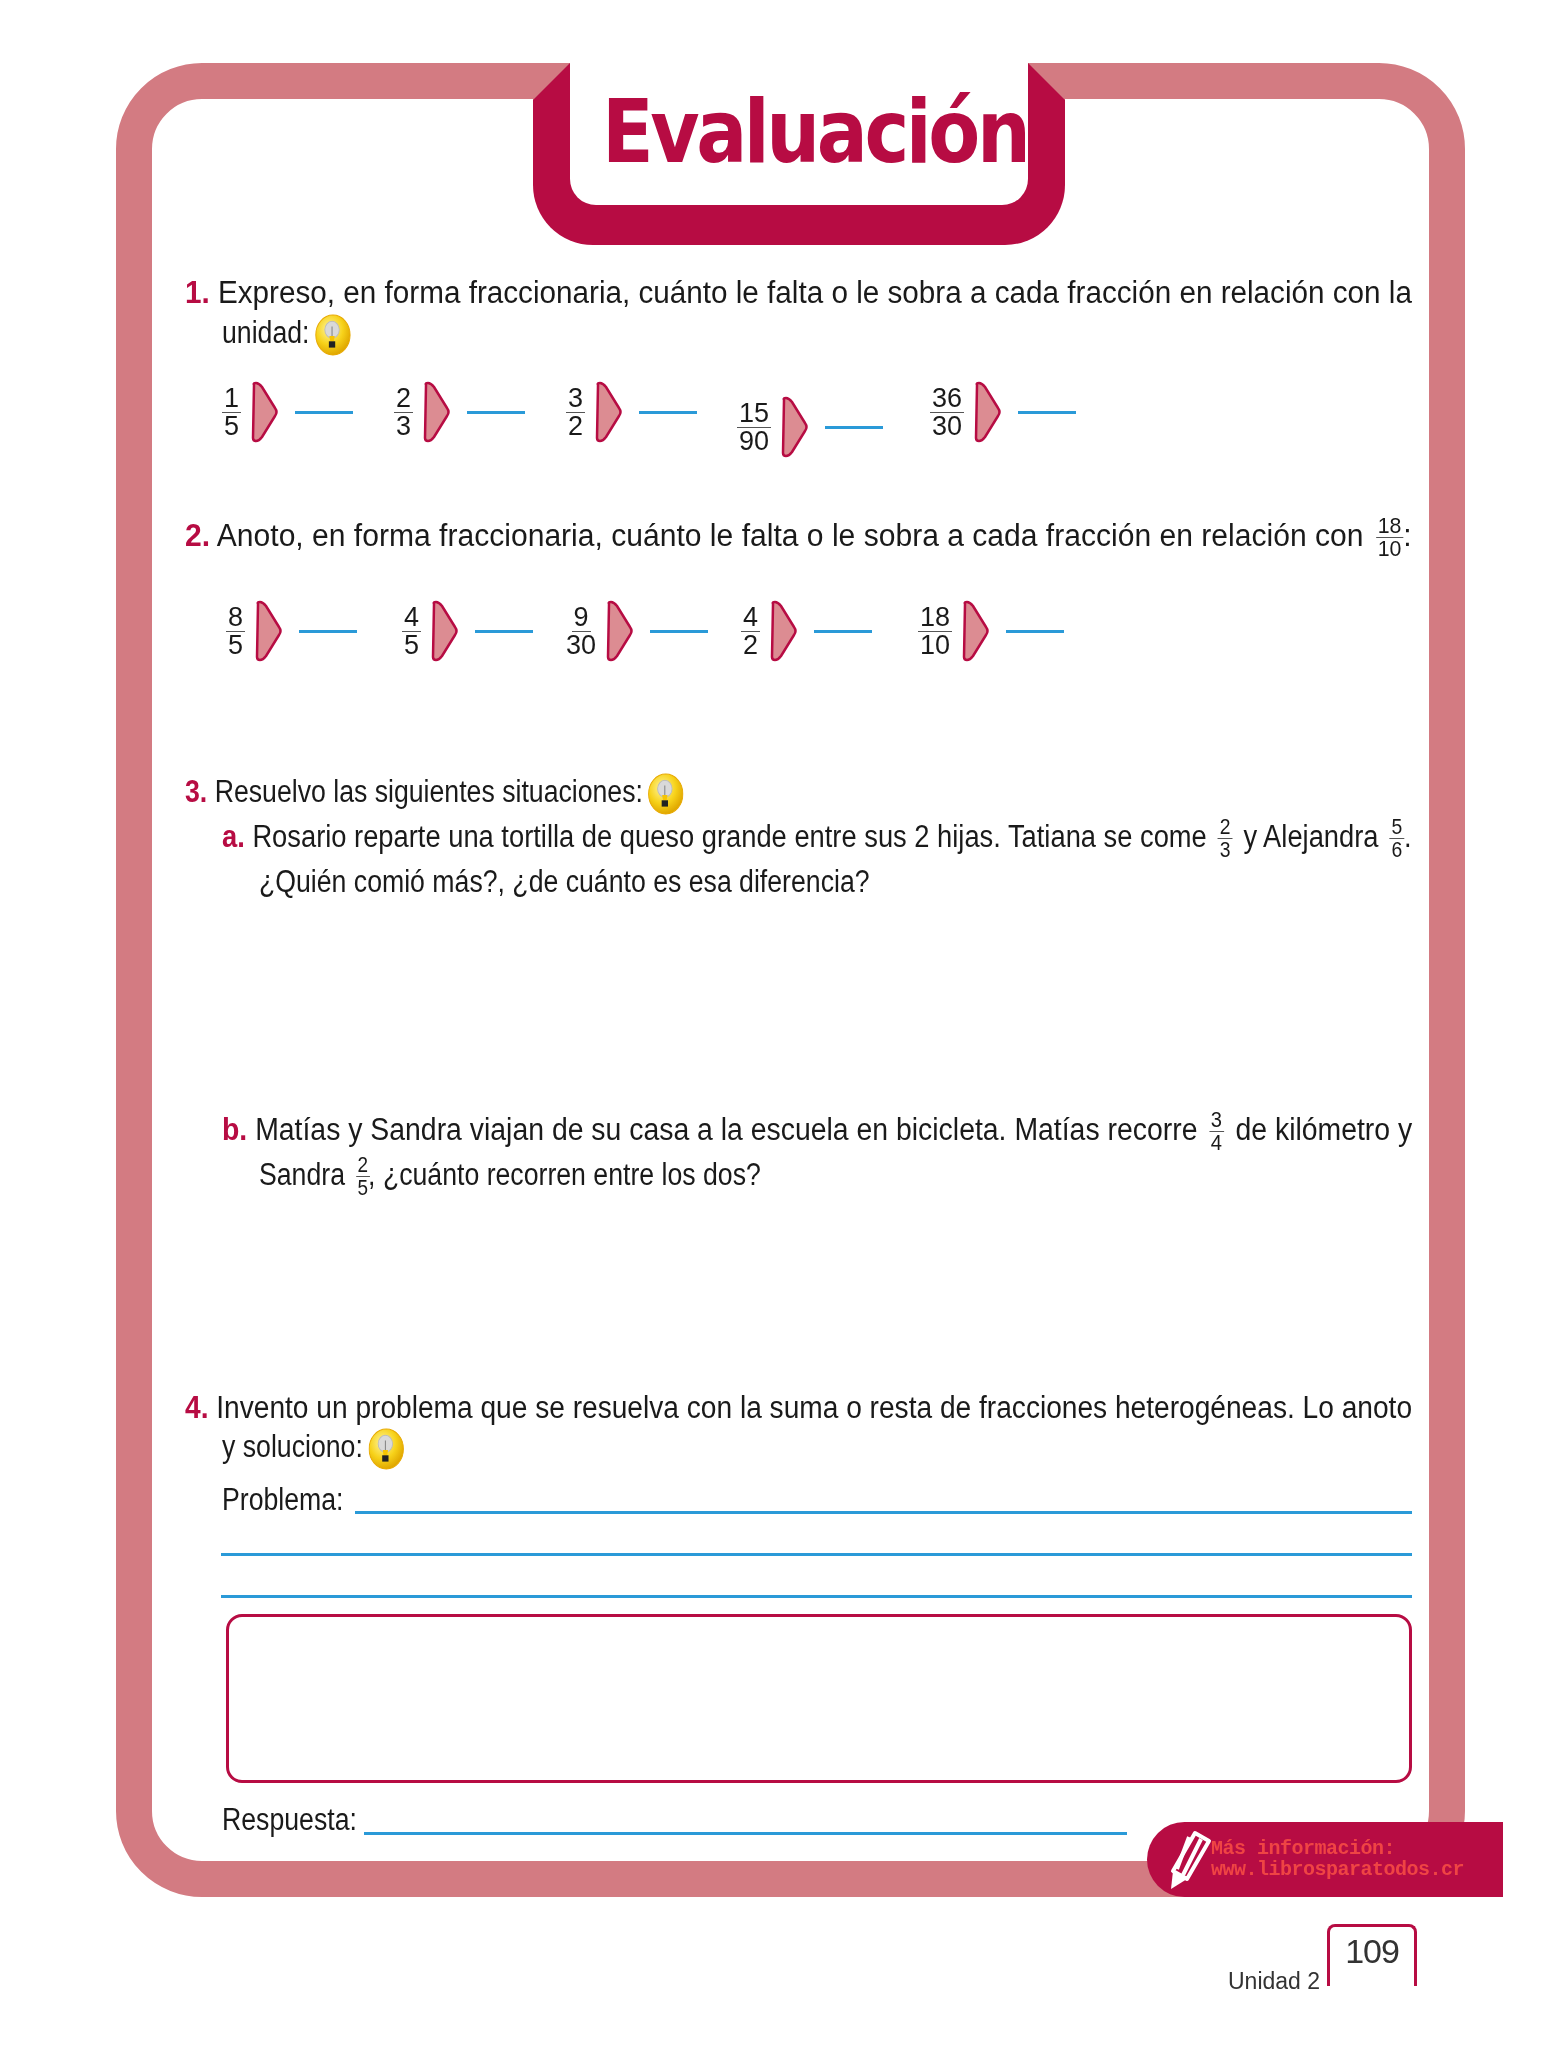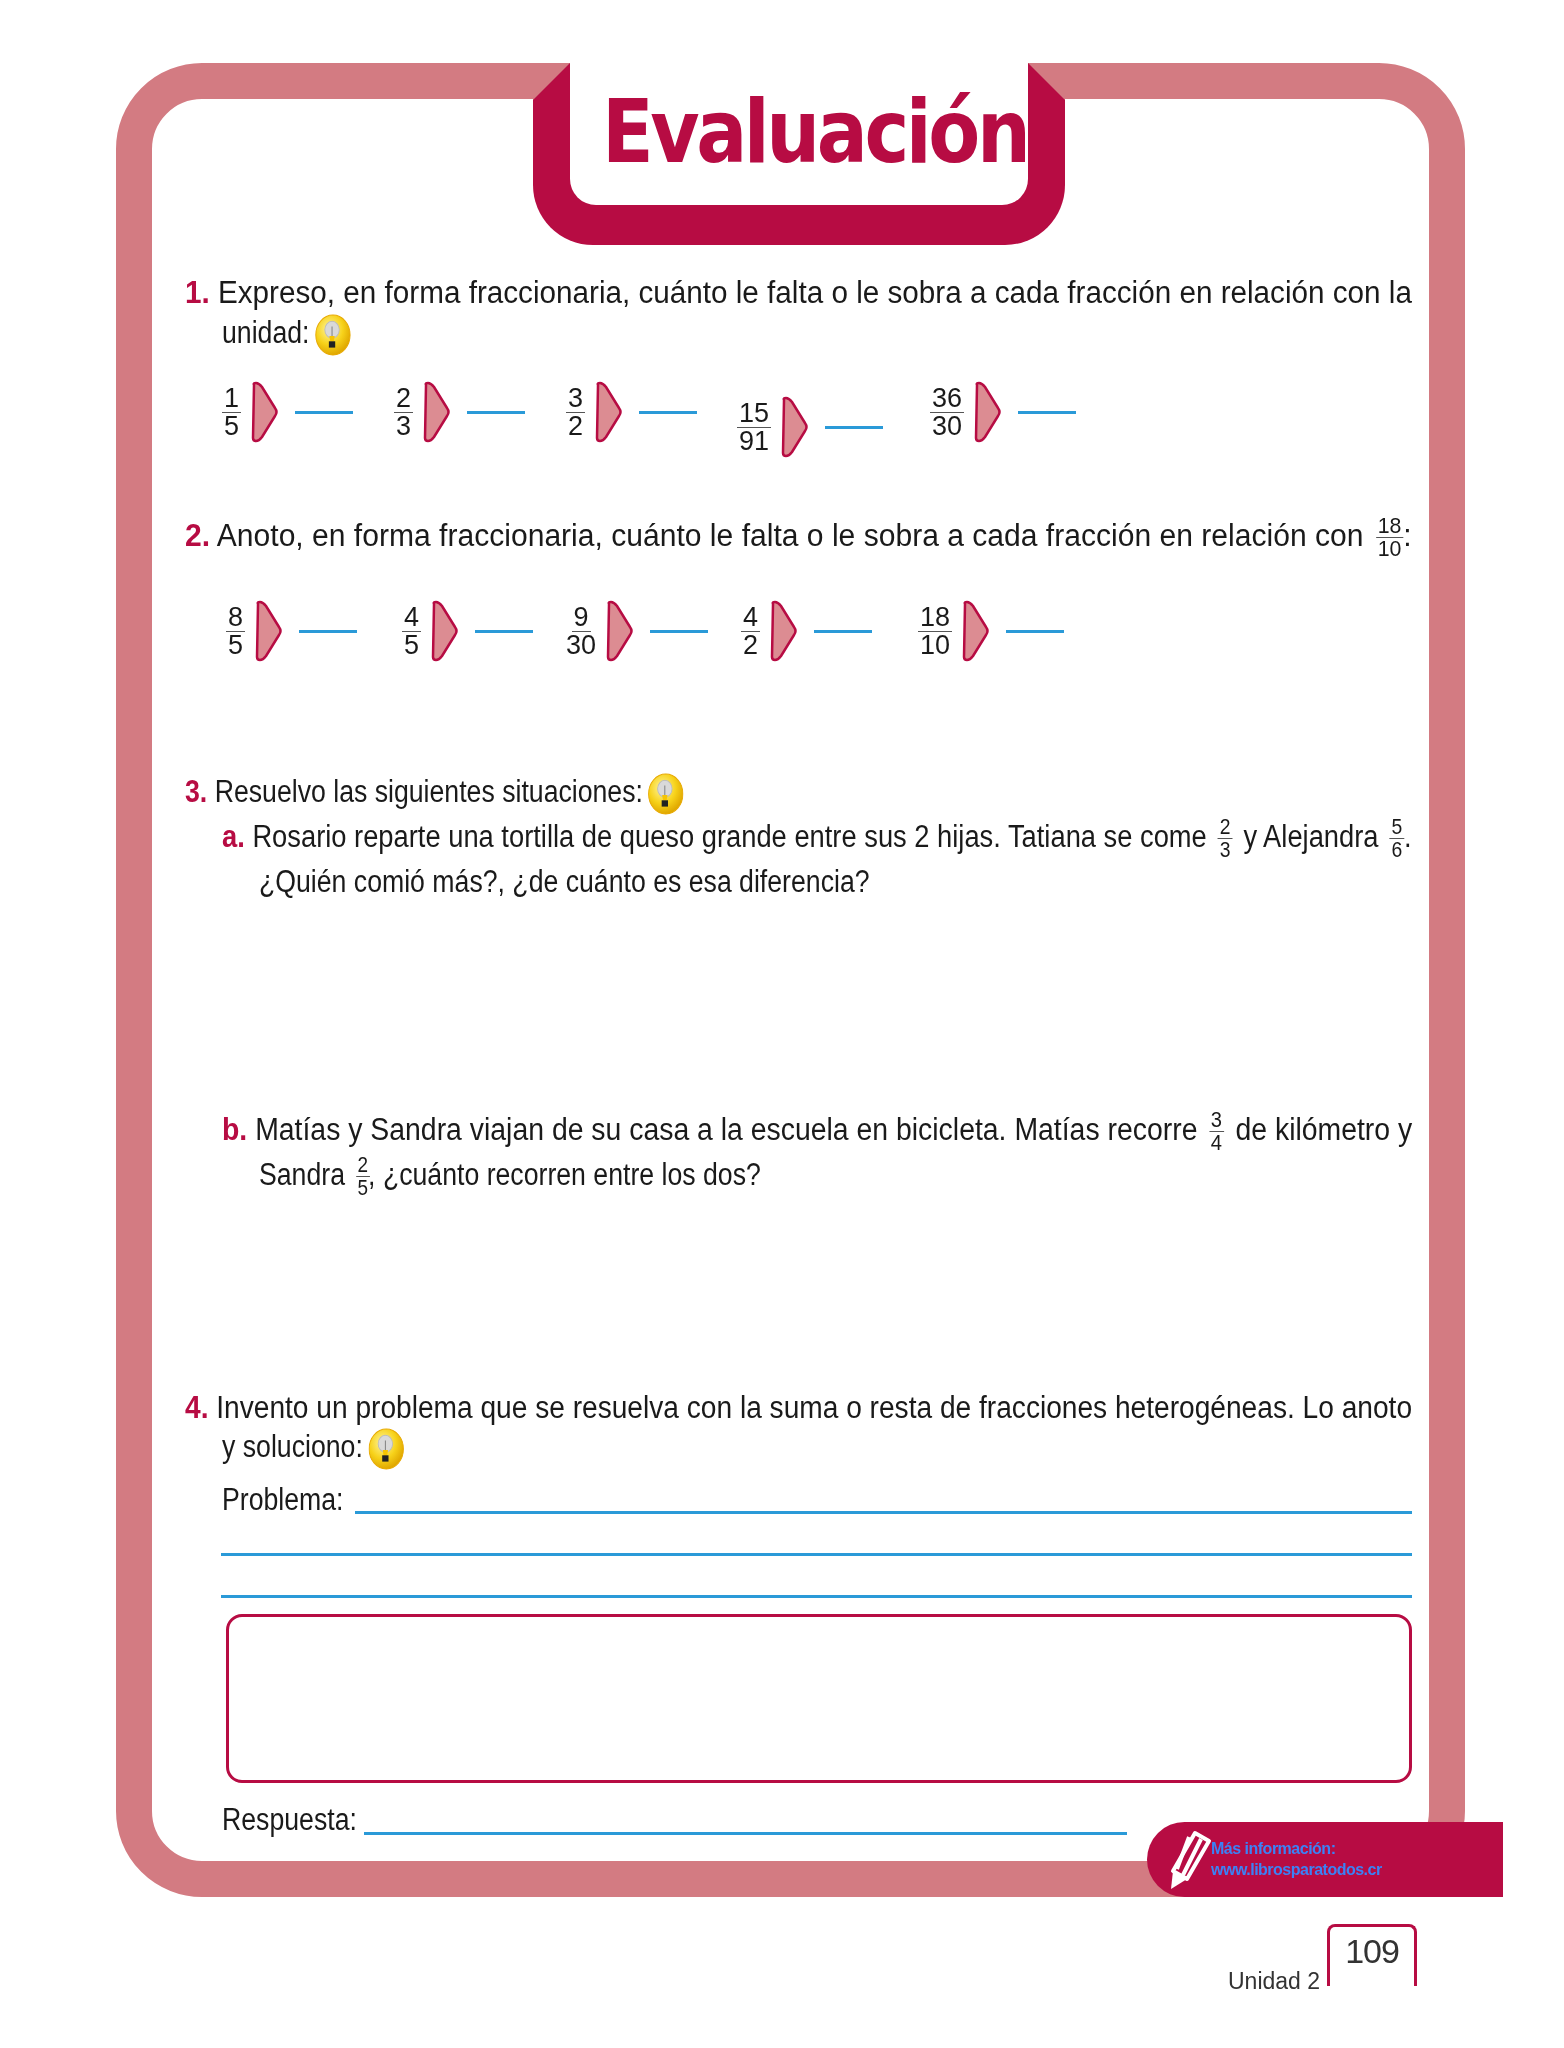--- a/index.html
+++ b/index.html
@@ -29,22 +29,22 @@
   .frac .n { border-bottom:1.5px solid #555; padding:0 2px; }
   .row-item { position:absolute; display:flex; align-items:center; height:70px; }
   .row-item .frac { font-size:27px; line-height:27px; margin:0 8px 0 0; }
   .marker { width:30px; height:62px; }
   .blank { width:58px; height:3px; background:#2a9ad8; margin-left:16px; }
   .hline { position:absolute; height:3px; background:#2a9ad8; }
   .answer-box { position:absolute; left:226px; top:1614px; width:1186px; height:169px;
                 border:3px solid #b70c43; border-radius:16px; box-sizing:border-box; }
   .banner { position:absolute; left:1147px; top:1822px; width:356px; height:75px;
             background:#b70c43; border-radius:40px 0 0 40px; }
-  .banner-text { position:absolute; left:1211px; top:1838px; color:#3b82f6; font-weight:bold;
-                 font-size:16px; line-height:21px; letter-spacing:-0.5px; }
+  .banner-text { position:absolute; left:1211px; top:1838px; color:#ef4444; font-weight:bold;
+                 font-size:20px; line-height:21px; letter-spacing:-0.5px;font-family:Liberation Mono, monospace; }
   .pg-box { position:absolute; left:1327px; top:1924px; width:90px; height:62px;
             border:3px solid #b70c43; border-bottom:none; border-radius:8px 8px 0 0; box-sizing:border-box; }
   .pg-num { position:absolute; left:1327px; top:1932px; width:90px; text-align:center;
             font-size:34px; color:#333; letter-spacing:-1px; }
   .unit { position:absolute; left:1228px; top:1948px; font-size:23px; color:#333;margin-top:20px; }
 </style>
 </head>
 <body>
 
 <div class="frame"></div>
@@ -110,21 +110,21 @@
         <span class="d">2</span>
       </span>
       <svg class="marker">
         <use href="#marker"></use>
       </svg>
       <span class="blank"></span>
     </div>
     <div class="row-item" style="left: 737px; top: 392px;">
       <span class="frac">
         <span class="n">15</span>
-        <span class="d">91</span>
+        <span class="d">90</span>
       </span>
       <svg class="marker">
         <use href="#marker"></use>
       </svg>
       <span class="blank"></span>
     </div>
     <div class="row-item" style="left: 918px; top: 377px; margin-left: 12px;">
       <span class="frac">
         <span class="n">36</span>
         <span class="d">30</span>

